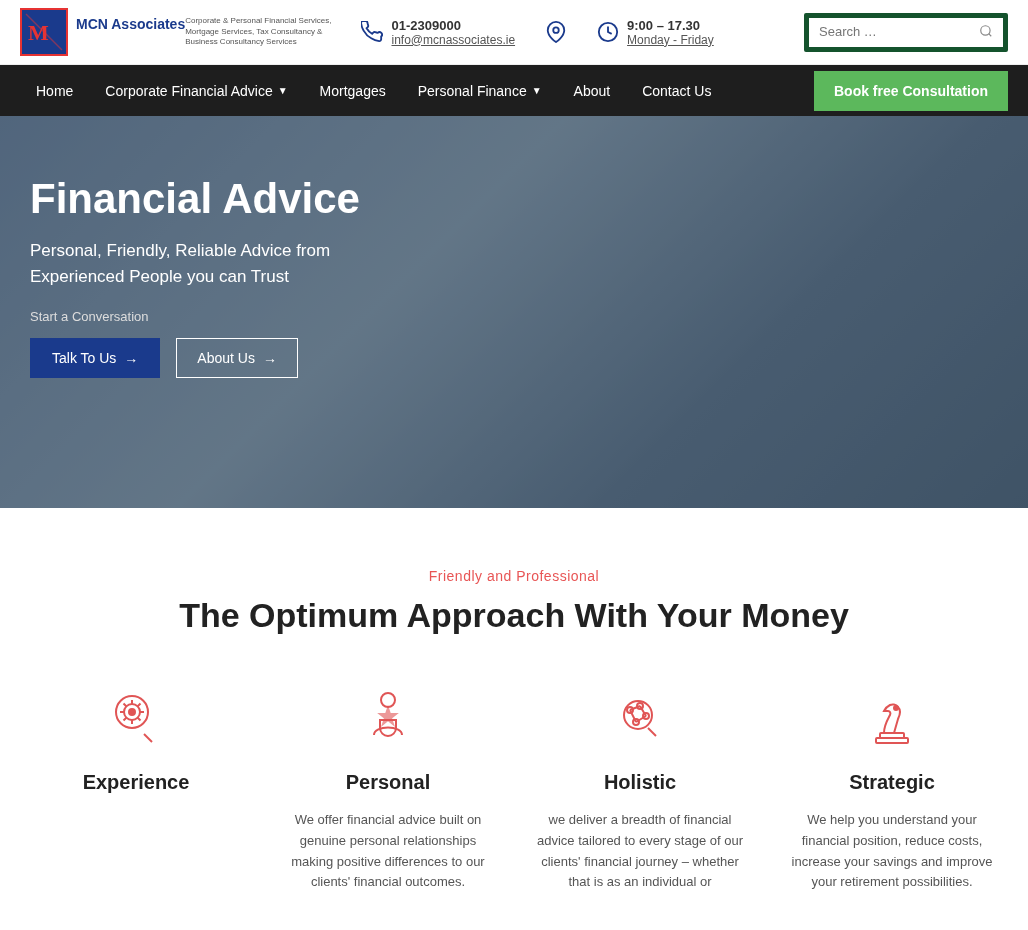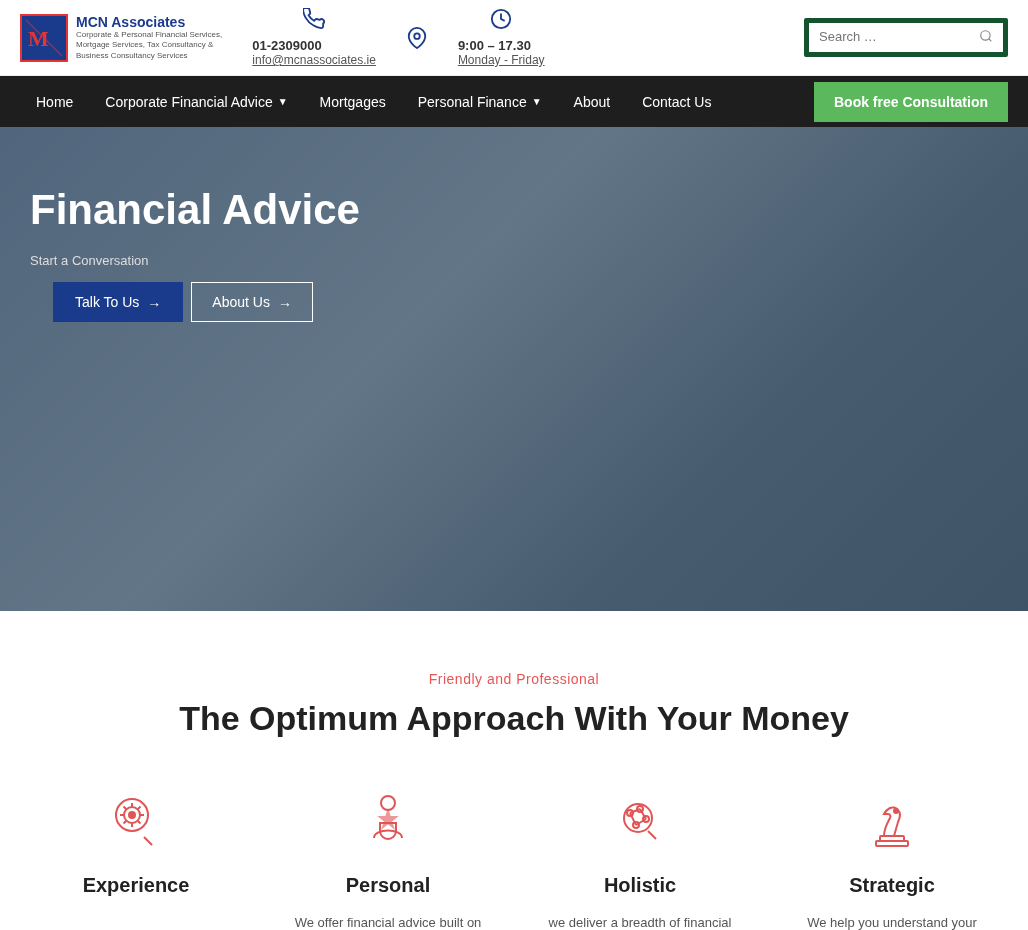--- a/index.html
+++ b/index.html
@@ -27,32 +27,31 @@
       display: flex;
       align-items: center;
       justify-content: center;
       color: #e63333;
       font-weight: bold;
       font-size: 20px;
       border: 2px solid #e63333;
     }
     .logo-text {
       display: flex;
-      flex-direction: column;
+      flex-direction: row;
     }
     .logo-text .brand { font-weight: bold; font-size: 14px; color: #1a3a8c; }
     .logo-text .tagline { font-size: 8px; color: #555; line-height: 1.3; }
 
     .contact-item {
       display: flex;
       align-items: center;
       gap: 8px;
       font-size: 12px;
       color: #333;
-      flex-direction: column;
     }
     .contact-icon {
       width: 22px;
       height: 22px;
       color: #1a3a8c;
       flex-shrink: 0;
     }
     .contact-item .line1 { font-weight: bold; font-size: 13px; }
     .contact-item .line2 { color: #555; text-decoration: underline; }
 
@@ -116,21 +115,21 @@
       font-size: 14px;
       font-weight: bold;
       cursor: pointer;
       white-space: nowrap;
       margin-left: auto;
     }
 
     
     .hero {
       position: relative;
-      height: 484px;
+      height: 392px;
       background: linear-gradient(rgba(30,50,80,0.55), rgba(20,40,70,0.55)), #6a7a8a;
       display: flex;
       align-items: flex-start;
       padding: 60px 30px 40px 30px;
       overflow: hidden;
     }
     .hero-content {
       position: relative;
       z-index: 1;
       color: #fff;
@@ -147,23 +146,22 @@
       line-height: 1.5;
       margin-bottom: 20px;
     }
     .hero-cta-label {
       font-size: 13px;
       margin-bottom: 14px;
       color: #ddd;
     }
     .hero-buttons {
       display: flex;
-      gap: 8px;
-      align-items: center;
-      margin-left: 23px;
+      gap: 16px;
+      align-items: center;
     }
     .btn-primary {
       background: #1a3a8c;
       color: #fff;
       border: none;
       padding: 12px 22px;
       font-size: 14px;
       cursor: pointer;
       display: flex;
       align-items: center;
@@ -321,20 +319,22 @@
 </nav>
 
 <div class="hero">
 
   <div style="position:absolute;inset:0;background:linear-gradient(135deg,#7a8fa8 0%,#9aadbc 40%,#6a7e92 70%,#5a6e80 100%);z-index:0;"></div>
   <div style="position:absolute;inset:0;background:rgba(30,50,70,0.45);z-index:0;"></div>
 
   <div class="hero-content">
     <h1 class="hero-title">Financial Advice</h1>
     <div class="hero-subtitle">
+      <div>Personal, Friendly, Reliable Advice from</div>
+      <div>Experienced People you can Trust</div>
     </div>
     <div class="hero-cta-label">Start a Conversation</div>
     <div class="hero-buttons">
       <button class="btn-primary">
         <span>Talk To Us</span>
         <span>→</span>
       </button>
       <button class="btn-outline">
         <span>About Us</span>
         <span>→</span>

